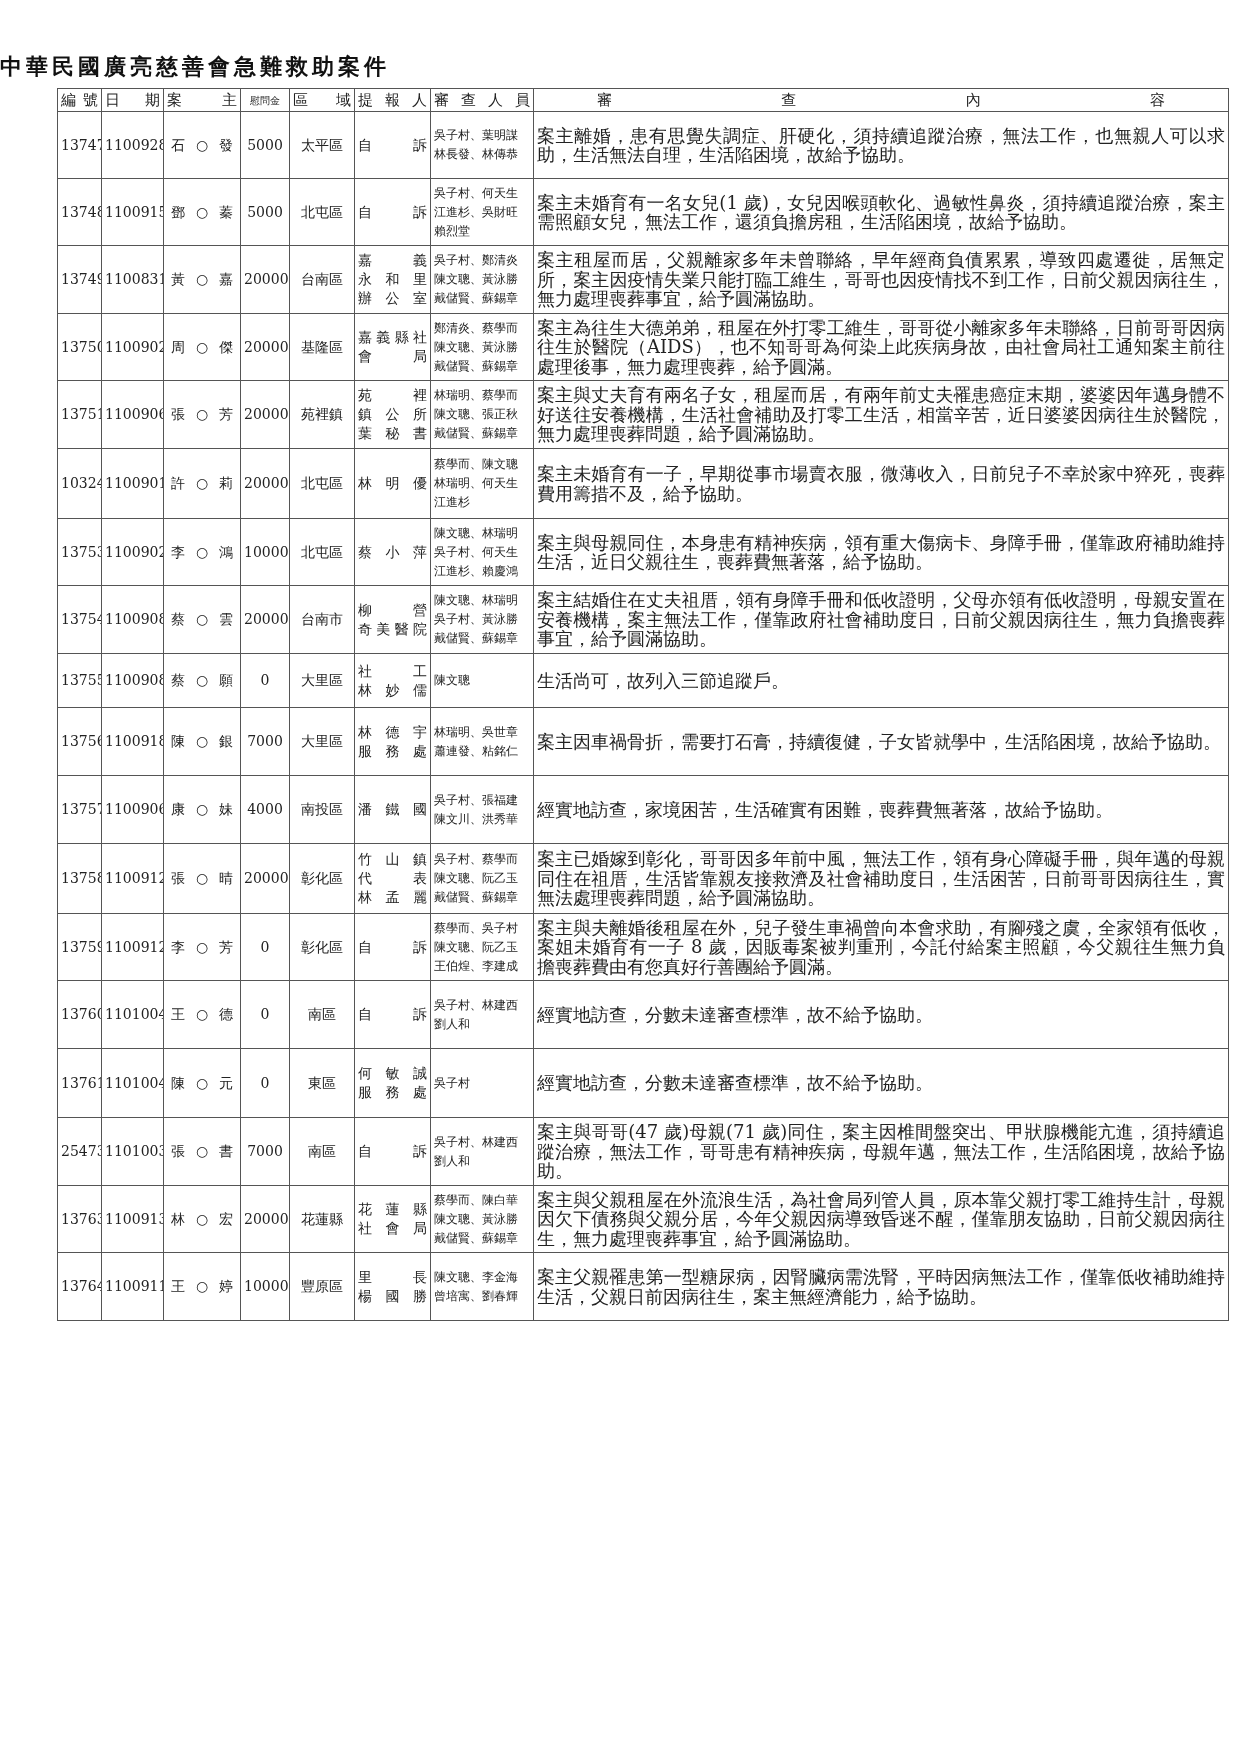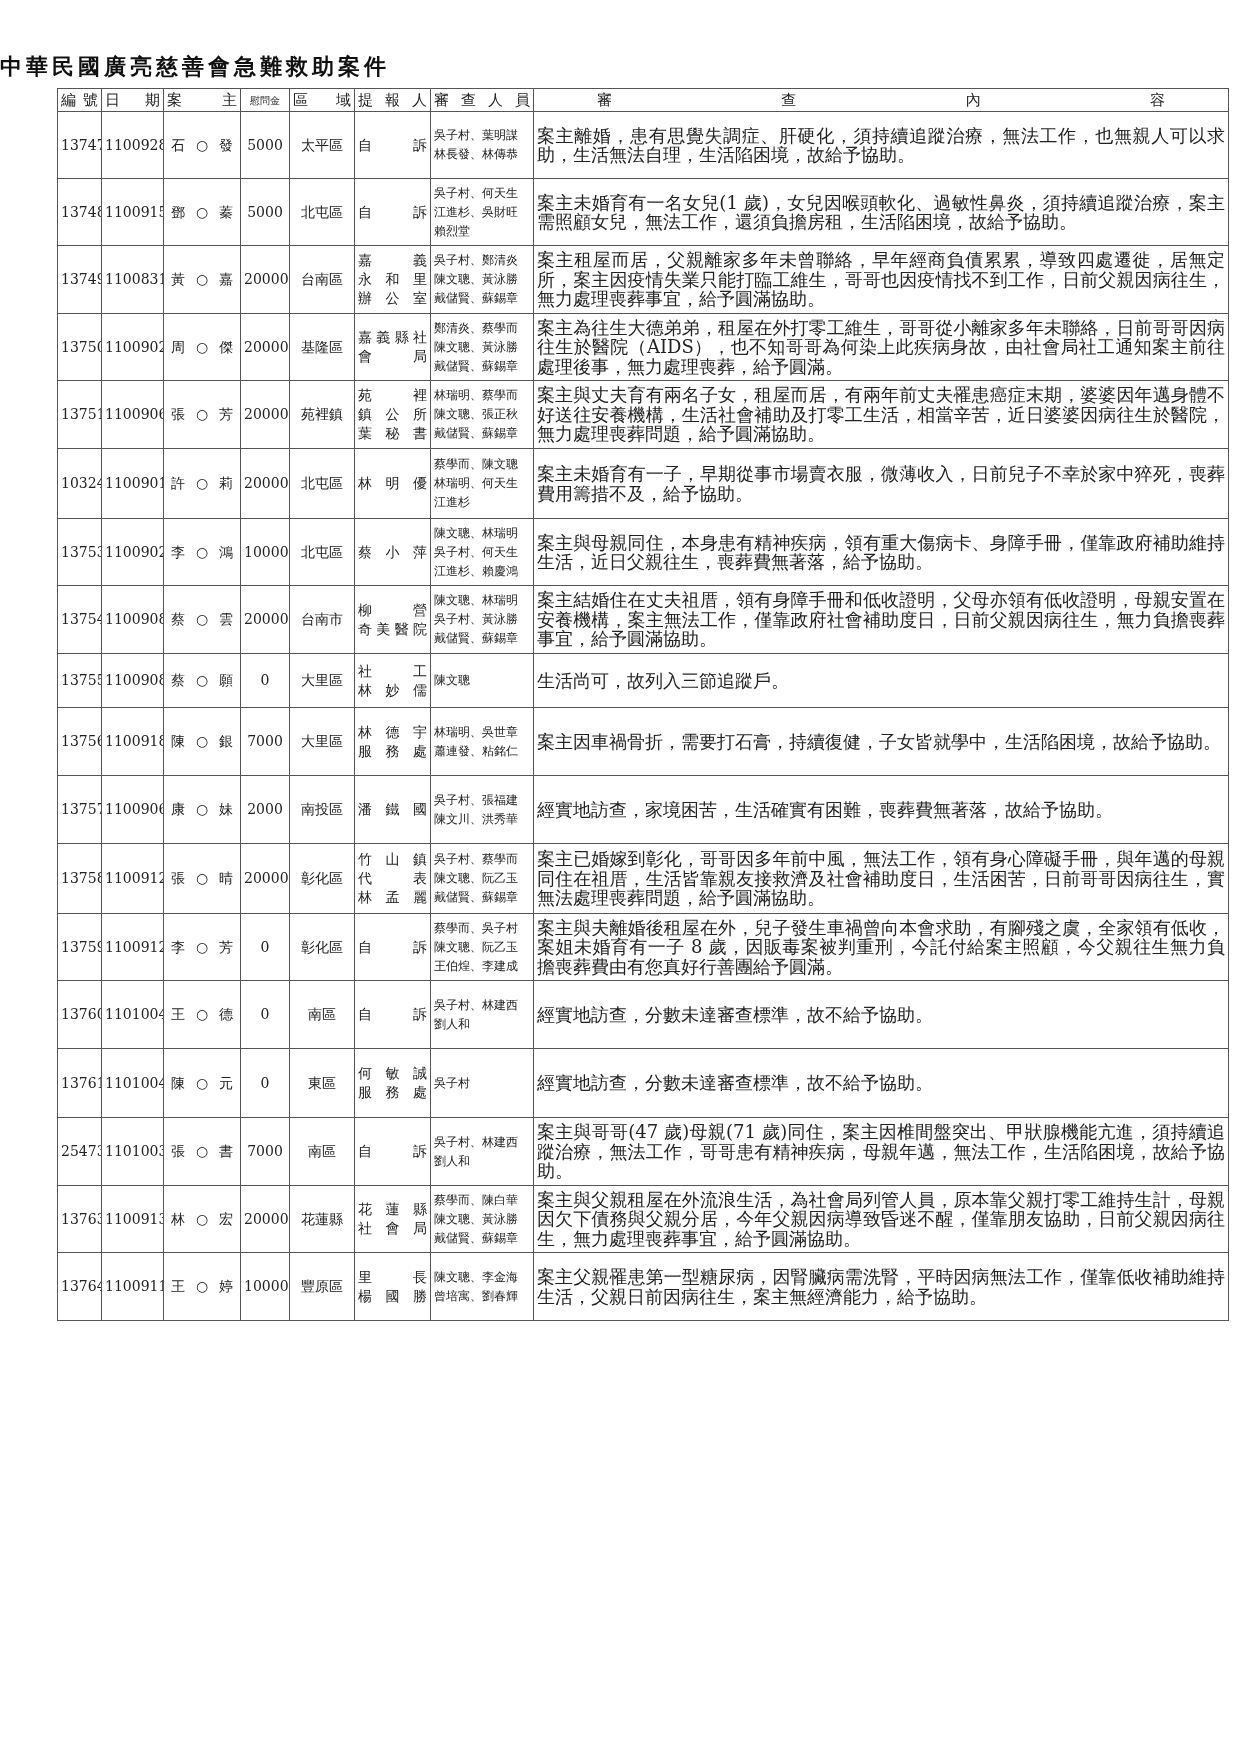--- a/index.html
+++ b/index.html
@@ -378,21 +378,21 @@
       <tr style="height: 68px;">
     <td class="c">13757</td>
     <td class="c">1100906</td>
     <td>
           <div class="name">
             <span>康</span>
             <span>○</span>
             <span>妹</span>
           </div>
         </td>
-    <td class="c">2000</td>
+    <td class="c">4000</td>
     <td class="c">南投區</td>
     <td>
           <div class="rep-line">
             <span>潘</span>
             <span>鐵</span>
             <span>國</span>
           </div>
         </td>
     <td class="rev">
           <div>吳子村、張福建</div>

